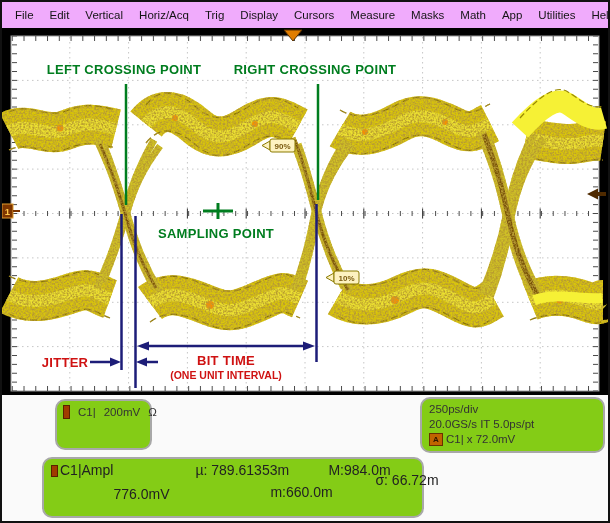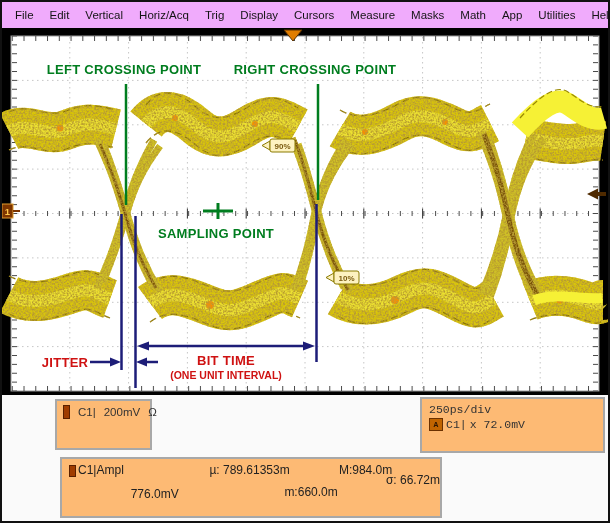--- a/index.html
+++ b/index.html
@@ -8,28 +8,28 @@
   .frame{position:absolute;inset:0;border:2px solid #111;pointer-events:none;z-index:60;}
   
   .menubar{position:absolute;left:2px;top:2px;width:606px;height:26px;background:#f0abfc;
            display:flex;align-items:center;padding-left:5px;box-sizing:border-box;z-index:5;}
   .mi{font-size:11.5px;color:#141414;padding:0 8px;white-space:nowrap;cursor:default;}
   
   .display{position:absolute;left:0;top:28px;width:610px;height:367px;background:#000;}
   .display svg{position:absolute;left:0;top:0;}
   
   .panel{position:absolute;left:2px;top:395px;width:606px;height:126px;background:#fafafa;}
-  .box{position:absolute;background:#fdba74;border:2px solid #a8a8a8;border-radius:0;box-sizing:border-box;}
+  .box{position:absolute;background:#84cc16;border:2px solid #a8a8a8;border-radius:10px;box-sizing:border-box;}
   .vbox{left:55px;top:399px;width:97px;height:51px;padding:4px 6px;font-size:11.5px;color:#333;}
   .vrow{display:flex;align-items:center;}
   .vrow span{margin-right:8px;}
   .hbox{left:420px;top:397px;width:185px;height:56px;padding:3px 7px;font-size:11.5px;
-        line-height:15px;color:#333;font-family:Liberation Mono, monospace;}
+        line-height:15px;color:#333;}
   .hrow{display:flex;align-items:center;gap:3px;}
-  .mbox{left:60px;top:457px;width:382px;height:61px;padding:5px 0 0 7px;font-size:12px;color:#222;}
+  .mbox{left:42px;top:457px;width:382px;height:61px;padding:5px 0 0 7px;font-size:14px;color:#222;}
   .swatch{display:inline-block;width:5px;height:12px;background:#a03c00;border:1px solid #5a2000;
           margin-right:2px;flex:none;}
   .swatch.sm{height:10px;}
   .tsrc{display:inline-flex;width:12px;height:11px;background:#c06400;border:1px solid #6a3000;
         color:#2e1600;font-size:8px;font-weight:bold;align-items:center;justify-content:center;flex:none;}
   .mrow{display:flex;align-items:center;height:13px;line-height:13px;white-space:nowrap;}
   .c-label{width:56px;}
   .c-val{width:54px;margin-top:48px;}
   .c-mean{width:75px;padding-left:28px;}
   .c-min{width:58px;margin-top:43px;}
@@ -273,20 +273,21 @@
   <div class="vrow">
     <span class="swatch"></span>
     <span>C1|</span>
     <span>200mV</span>
     <span>Ω</span>
   </div>
 </div>
 
 <div class="box hbox">
   <div>250ps/div</div>
+  <div>20.0GS/s IT 5.0ps/pt</div>
   <div class="hrow">
     <span class="tsrc">A</span>
     <span>C1|</span>
     <span>x 72.0mV</span>
   </div>
 </div>
 
 <div class="box mbox">
   <div class="mrow">
     <span class="swatch sm"></span>

